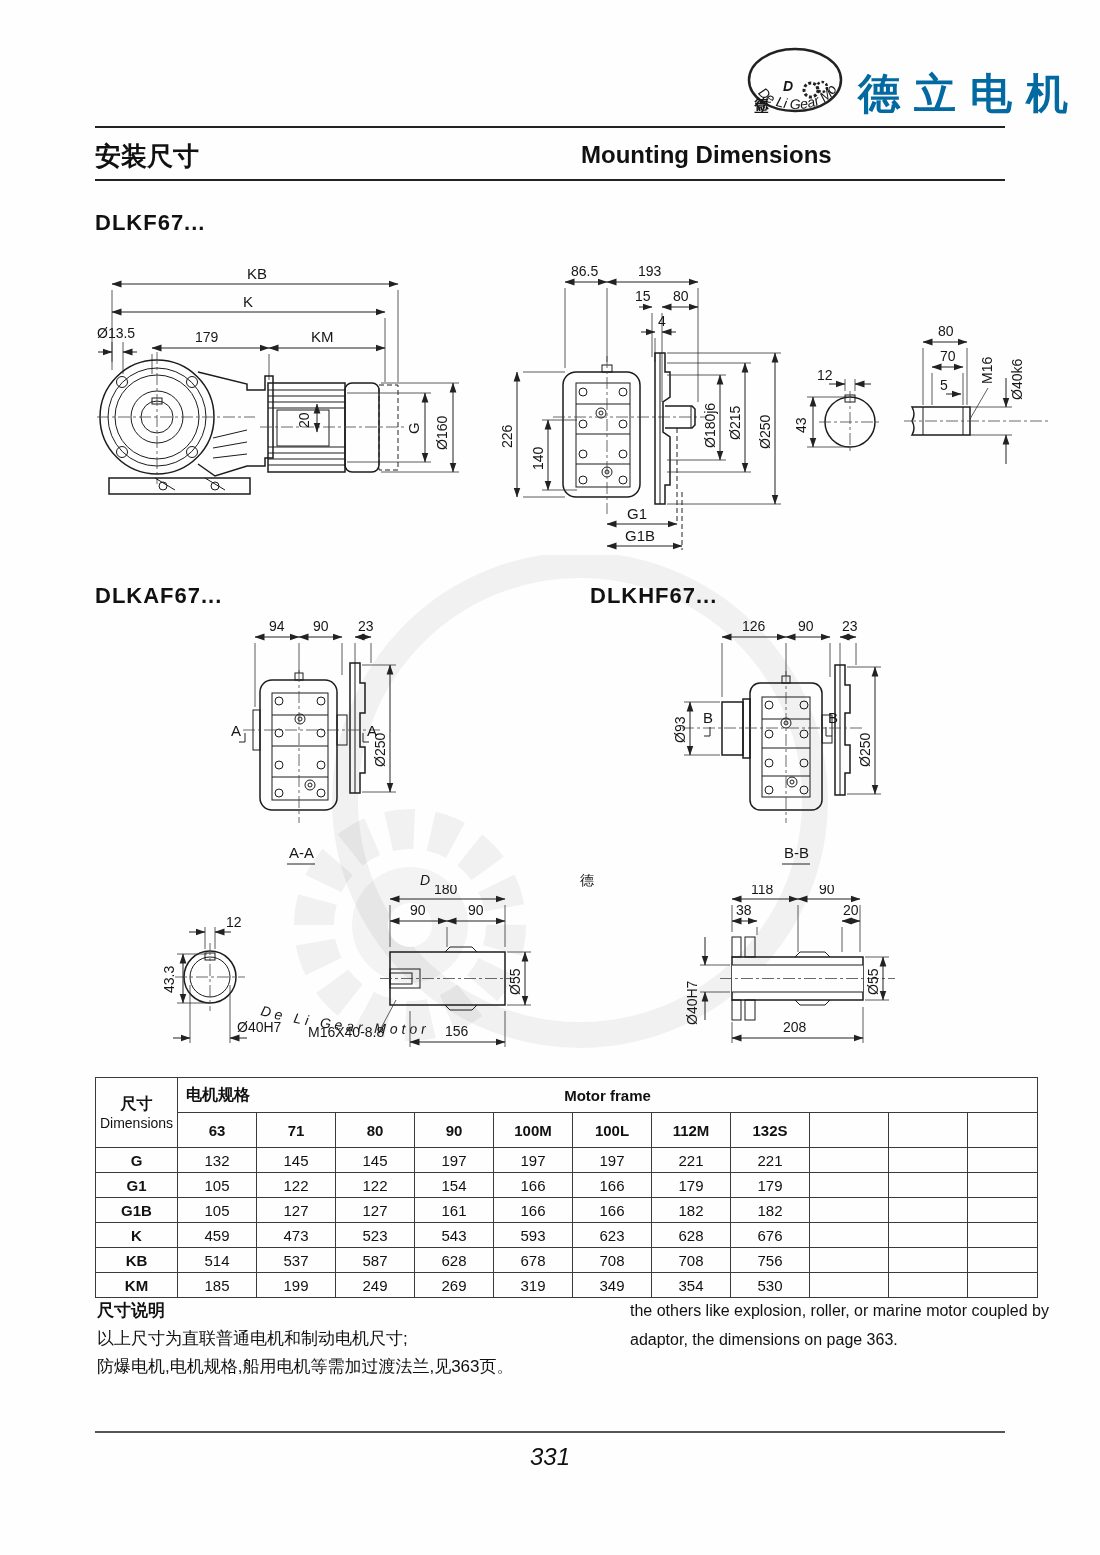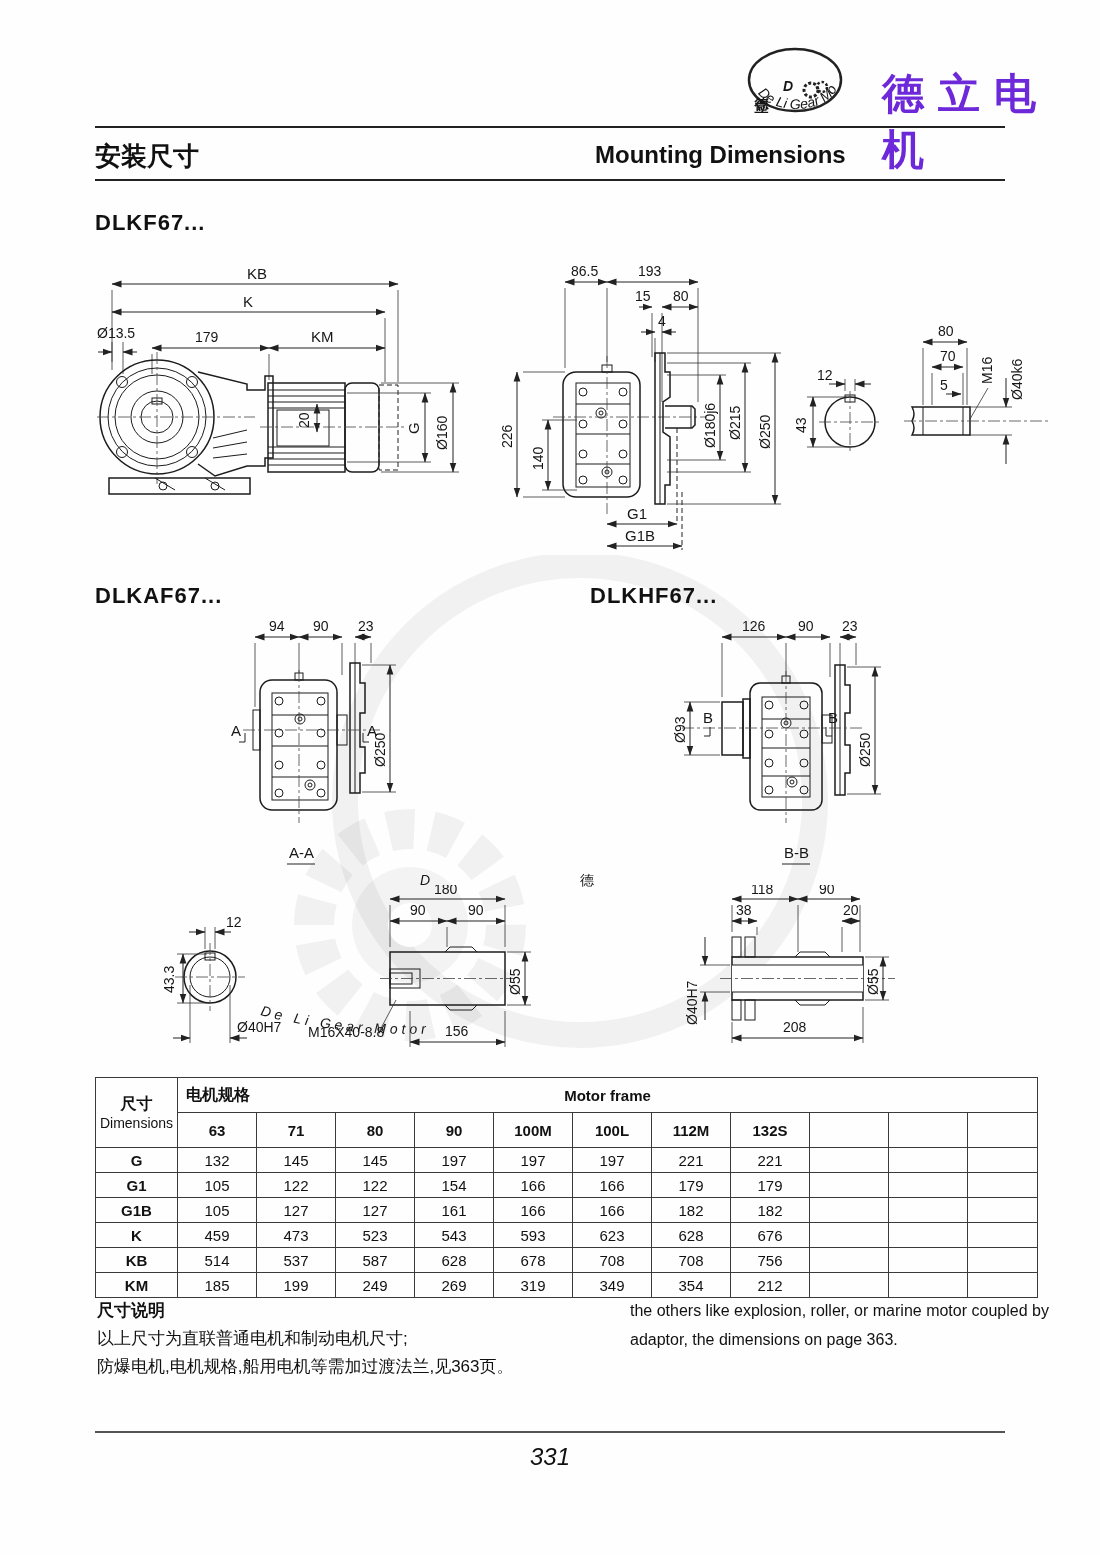--- a/index.html
+++ b/index.html
@@ -1,20 +1,20 @@
 <!DOCTYPE html>
 <html><head>
 <meta charset="utf-8">
 <style>
   html,body{margin:0;padding:0;background:#888;}
   #page{position:relative;width:1100px;height:1555px;background:#fefefe;margin:0 auto;
         font-family:"Liberation Sans",sans-serif;color:#111;overflow:hidden;}
   .abs{position:absolute;}
   .rule{position:absolute;background:#222;height:2px;}
-  .brand{font-family:"Liberation Serif",serif;font-weight:bold;font-size:42px;letter-spacing:14px;color:#6d28d9;margin-left:24px;}
+  .brand{font-family:"Liberation Serif",serif;font-weight:bold;font-size:42px;letter-spacing:14px;color:#0369a1;}
   .titlecn{font-size:26px;font-weight:bold;}
   .titleen{font-size:24px;font-weight:bold;}
   .model{font-size:22px;font-weight:bold;letter-spacing:1px;}
   svg text{font-family:"Liberation Sans",sans-serif;font-size:14px;fill:#161616;}
   svg .big{font-size:15px;}
   .oln{stroke:#1c1c1c;stroke-width:1.5;fill:none;}
   .oln2{stroke:#1c1c1c;stroke-width:1;fill:none;}
   .dim{stroke:#222;stroke-width:1;fill:none;}
   .ext{stroke:#333;stroke-width:0.8;fill:none;}
   .cl{stroke:#444;stroke-width:0.8;fill:none;stroke-dasharray:12 3 3 3;}
@@ -68,21 +68,21 @@
     <circle cx="77" cy="41" r="5" fill="none" stroke="#222" stroke-width="2.5" stroke-dasharray="2.5 2"></circle>
     <path id="logoarc" d="M 10,42 A 42,27 0 0 0 92,42" fill="none"></path>
     <text font-size="8.5" font-family="Liberation Serif,serif" font-style="italic" fill="#222">
       <textPath href="#logoarc" startOffset="6">De Li Gear Motor</textPath>
     </text>
   </svg>
   <div class="abs brand" style="left:858px;top:66px">德立电机</div>
 
   <div class="rule" style="left:95px;top:126px;width:910px"></div>
   <div class="abs titlecn" style="left:95px;top:139px">安装尺寸</div>
-  <div class="abs titleen" style="left:595px;top:141px">Mounting Dimensions</div>
+  <div class="abs titleen" style="left:581px;top:141px">Mounting Dimensions</div>
   <div class="rule" style="left:95px;top:179px;width:910px"></div>
 
   <div class="abs model" style="left:95px;top:210px">DLKF67...</div>
 
   <svg class="abs" style="left:95px;top:262px" width="380" height="300" viewBox="0 0 380 300">
 
     <line class="ext" x1="17" y1="28" x2="17" y2="100"></line>
     <line class="ext" x1="303" y1="28" x2="303" y2="120"></line>
     <line class="dim" x1="17" y1="22" x2="303" y2="22" marker-start="url(#ar)" marker-end="url(#ar)"></line>
     <text x="152" y="17" class="big">KB</text>
@@ -610,21 +610,21 @@
         </tr>
         <tr>
           <td class="rowlabel">KM</td>
           <td>185</td>
           <td>199</td>
           <td>249</td>
           <td>269</td>
           <td>319</td>
           <td>349</td>
           <td>354</td>
-          <td>212</td>
+          <td>530</td>
           <td></td>
           <td></td>
           <td></td>
         </tr>
       </tbody>
   </table>
 
   <div class="abs notes" style="left:97px;top:1297px;width:500px">
     <div class="noteshead">尺寸说明</div>
     <div>以上尺寸为直联普通电机和制动电机尺寸;</div>

